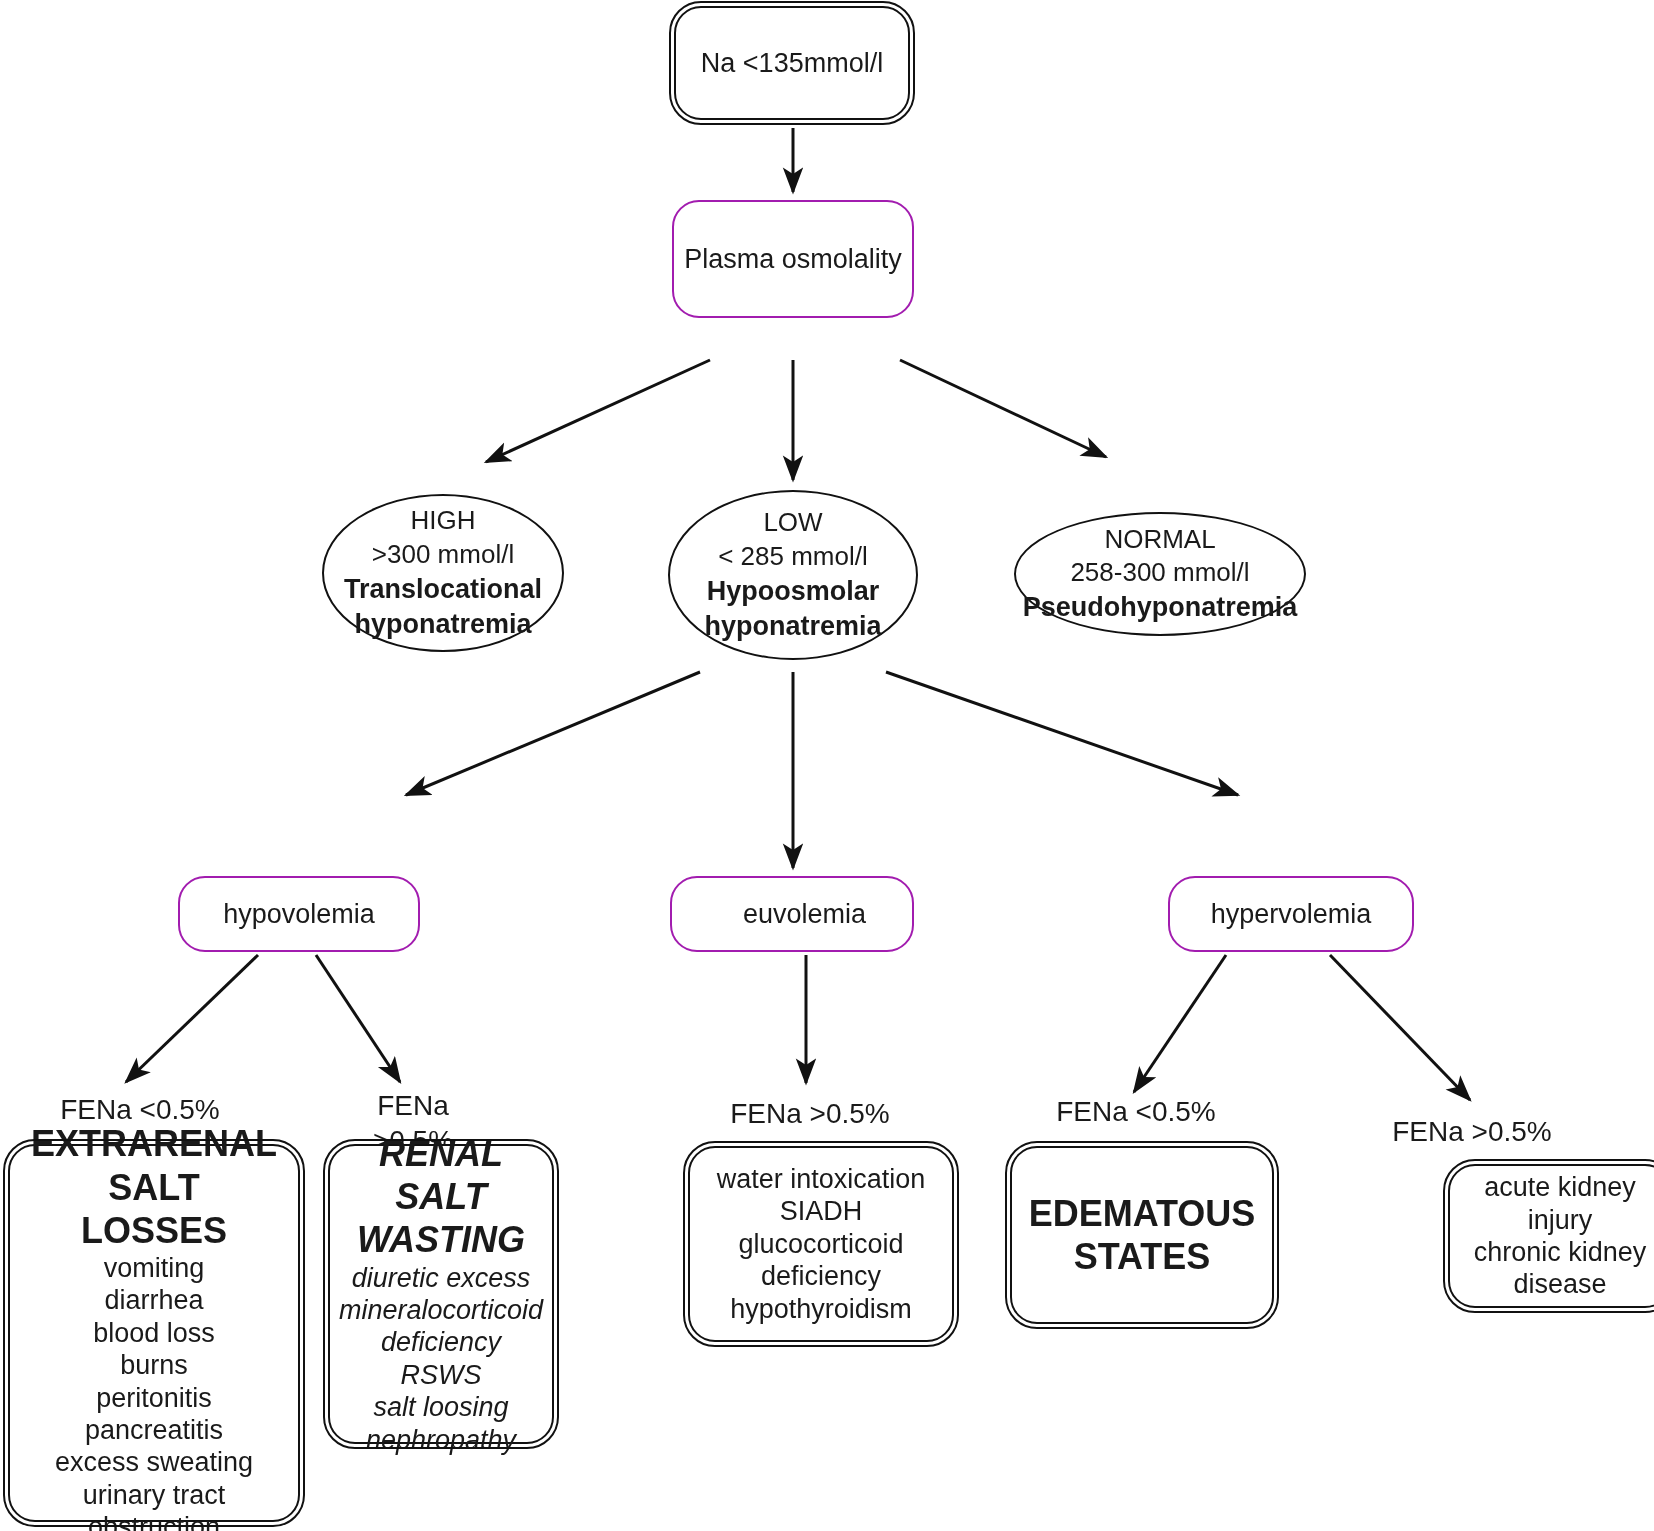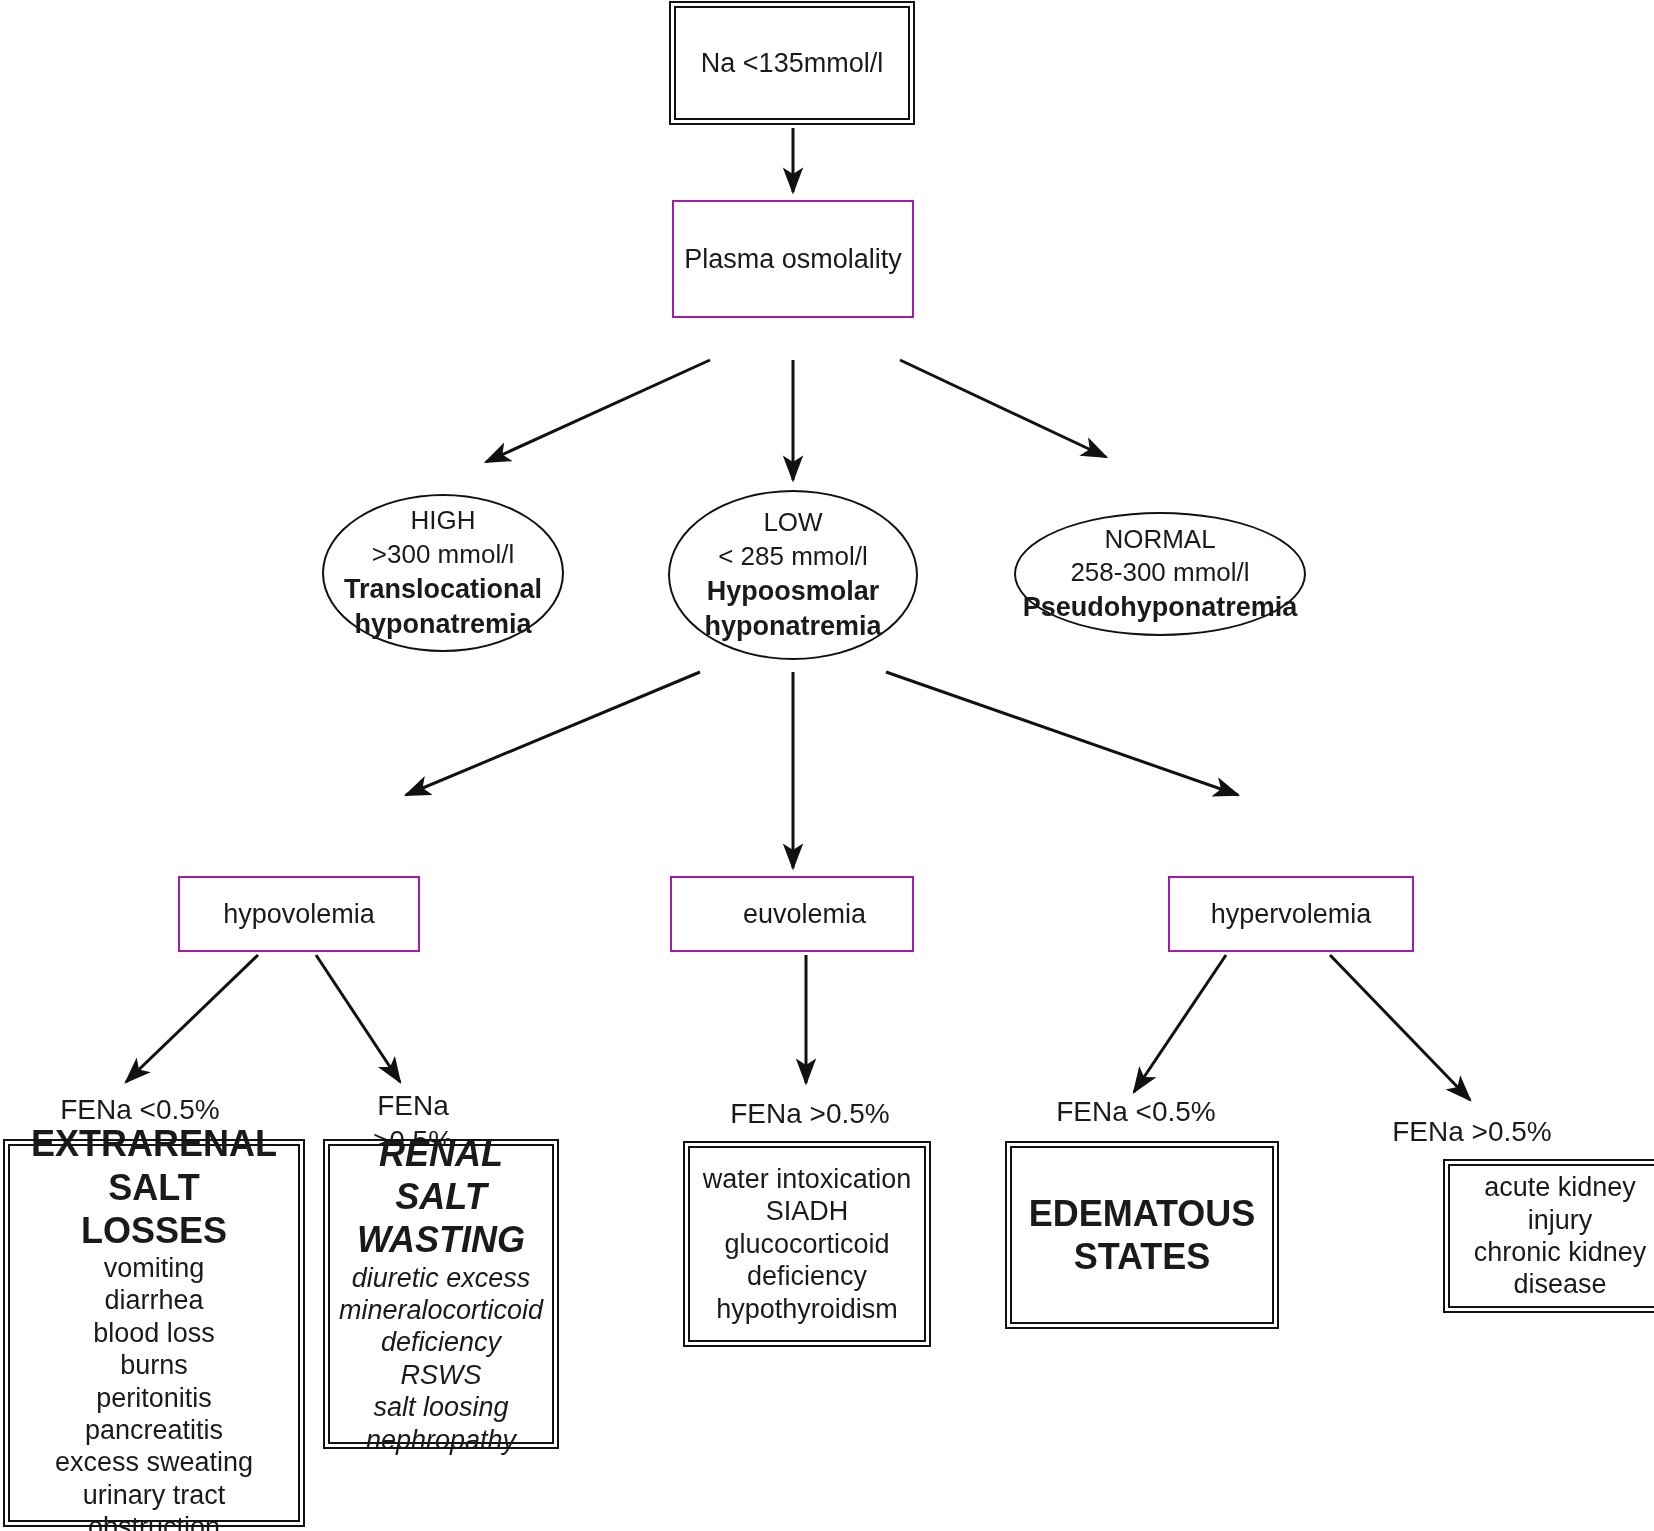--- a/index.html
+++ b/index.html
@@ -27,20 +27,21 @@
   }
   .node {
     position: absolute;
     box-sizing: border-box;
     background: #ffffff;
     display: flex;
     align-items: center;
     justify-content: center;
     text-align: center;
     line-height: 1.28;
+    border-radius: 27px;
   }
   .box-single {
     border: 2px solid #a21caf;
   }
   .box-double {
     border: 2px solid #111111;
     outline: 2px solid #111111;
     outline-offset: 3px;
   }
   .ellipse {
@@ -197,21 +198,21 @@
 WASTING</span>
       <span class="listbox-items">diuretic excess
 mineralocorticoid
 deficiency
 RSWS
 salt loosing
 nephropathy</span>
     </span>
   </div>
 
-  <div class="node box-double" style="left:688px; top:1146px; width:238px; height:196px;">
+  <div class="node box-double" style="left:688px; top:1146px; width:266px; height:196px;">
     <span class="listbox-inner">
       <span class="listbox-items">water intoxication
 SIADH
 glucocorticoid
 deficiency
 hypothyroidism</span>
     </span>
   </div>
 
   <div class="node box-double" style="left:1010px; top:1146px; width:264px; height:178px;">

